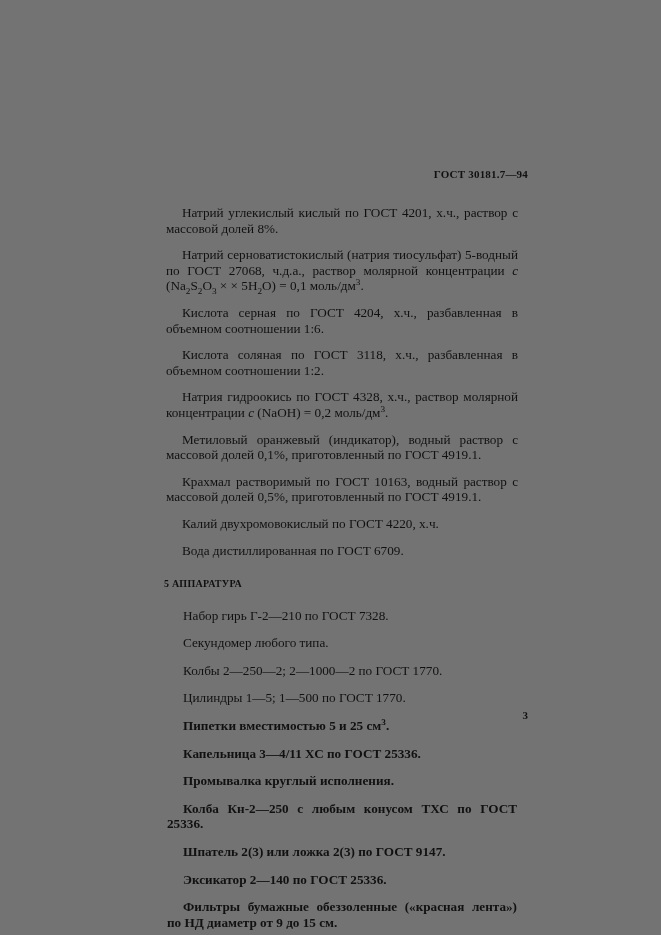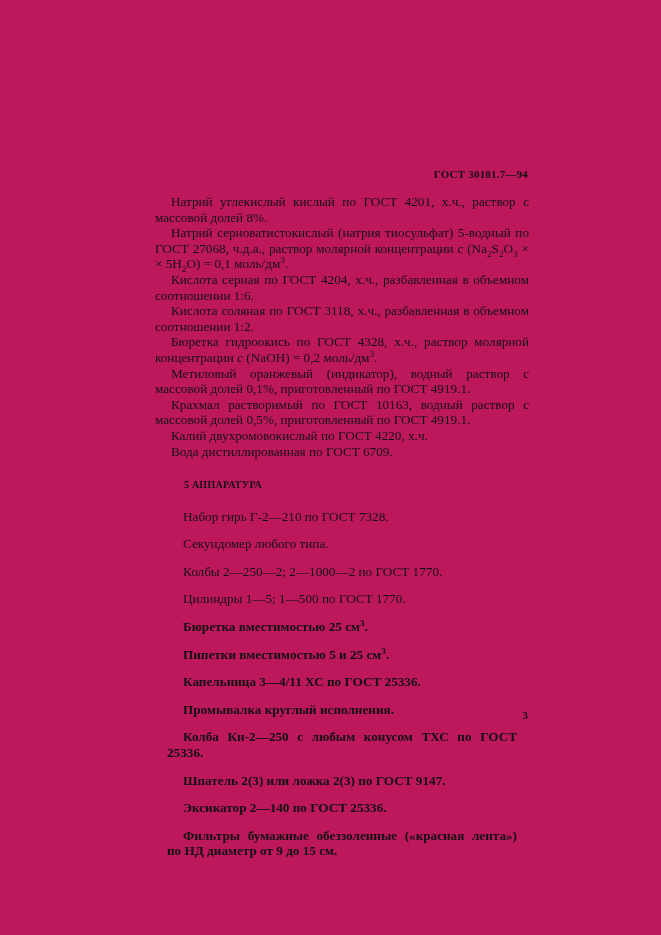--- a/index.html
+++ b/index.html
@@ -12,46 +12,46 @@
       height: 935px;
       position: relative;
       overflow: hidden;
       font-family: "Liberation Serif", "DejaVu Serif", serif;
       color: #111111;
     }
     .page {
       position: absolute;
       left: 0; top: 0;
       width: 661px; height: 935px;
-      background: #be185d;
+      background: #737373;
     }
     .running-head {
       position: absolute;
       top: 168px;
       right: 133px;
       font-size: 11px;
       font-weight: bold;
       letter-spacing: 0.2px;
     }
     .body {
       position: absolute;
       left: 155px;
       top: 194px;
       width: 374px;
       font-size: 13.2px;
       line-height: 15.6px;
       text-align: justify;
     }
     .para {
-      margin: 0;
+      margin: 11px;
       text-indent: 16px;
       text-align: justify;
     }
     .section-head {
-      margin: 18px 0 16px 29px;
+      margin: 18px 0 16px 9px;
       font-size: 10px;
       font-weight: bold;
       letter-spacing: 0.3px;
     }
     .item {
       margin: 12px;
       text-indent: 16px;
       text-align: justify;
     }
     .item.bold { font-weight: bold; }
@@ -77,39 +77,38 @@
   <div class="body">
 
     <p class="para">Натрий углекислый кислый по ГОСТ 4201, х.ч., раствор с массовой долей 8%.</p>
 
     <p class="para"><span>Натрий серноватистокислый (натрия тиосульфат) 5-водный по ГОСТ 27068, ч.д.а., раствор молярной концентрации </span><i>c</i><span> (Na</span><sub>2</sub><span>S</span><sub>2</sub><span>O</span><sub>3</sub><span> × × 5H</span><sub>2</sub><span>O) = 0,1 моль/дм</span><sup>3</sup><span>.</span></p>
 
     <p class="para">Кислота серная по ГОСТ 4204, х.ч., разбавленная в объемном соотношении 1:6.</p>
 
     <p class="para">Кислота соляная по ГОСТ 3118, х.ч., разбавленная в объемном соотношении 1:2.</p>
 
-    <p class="para"><span>Бюретка гидроокись по ГОСТ 4328, х.ч., раствор молярной концентрации </span><i>c</i><span> (NaOH) = 0,2 моль/дм</span><sup>3</sup><span>.</span></p>
+    <p class="para"><span>Натрия гидроокись по ГОСТ 4328, х.ч., раствор молярной концентрации </span><i>c</i><span> (NaOH) = 0,2 моль/дм</span><sup>3</sup><span>.</span></p>
 
     <p class="para">Метиловый оранжевый (индикатор), водный раствор с массовой долей 0,1%, приготовленный по ГОСТ 4919.1.</p>
 
     <p class="para">Крахмал растворимый по ГОСТ 10163, водный раствор с массовой долей 0,5%, приготовленный по ГОСТ 4919.1.</p>
 
     <p class="para">Калий двухромовокислый по ГОСТ 4220, х.ч.</p>
 
     <p class="para">Вода дистиллированная по ГОСТ 6709.</p>
 
     <div class="section-head">5 АППАРАТУРА</div>
 
 
     <p class="item">Набор гирь Г-2—210 по ГОСТ 7328.</p>
     <p class="item">Секундомер любого типа.</p>
     <p class="item">Колбы 2—250—2; 2—1000—2 по ГОСТ 1770.</p>
     <p class="item">Цилиндры 1—5; 1—500 по ГОСТ 1770.</p>
 
-    <p class="item bold"><span>Бюретка вместимостью 25 см</span><sup>3</sup><span>.</span></p>
 
     <p class="item bold"><span>Пипетки вместимостью 5 и 25 см</span><sup>3</sup><span>.</span></p>
 
     <p class="item bold">Капельница 3—4/11 ХС по ГОСТ 25336.</p>
     <p class="item bold">Промывалка круглый исполнения.</p>
     <p class="item bold">Колба Кн-2—250 с любым конусом ТХС по ГОСТ 25336.</p>
     <p class="item bold">Шпатель 2(3) или ложка 2(3) по ГОСТ 9147.</p>
     <p class="item bold">Эксикатор 2—140 по ГОСТ 25336.</p>
     <p class="item bold">Фильтры бумажные обеззоленные («красная лента») по НД диаметр от 9 до 15 см.</p>
   </div>

